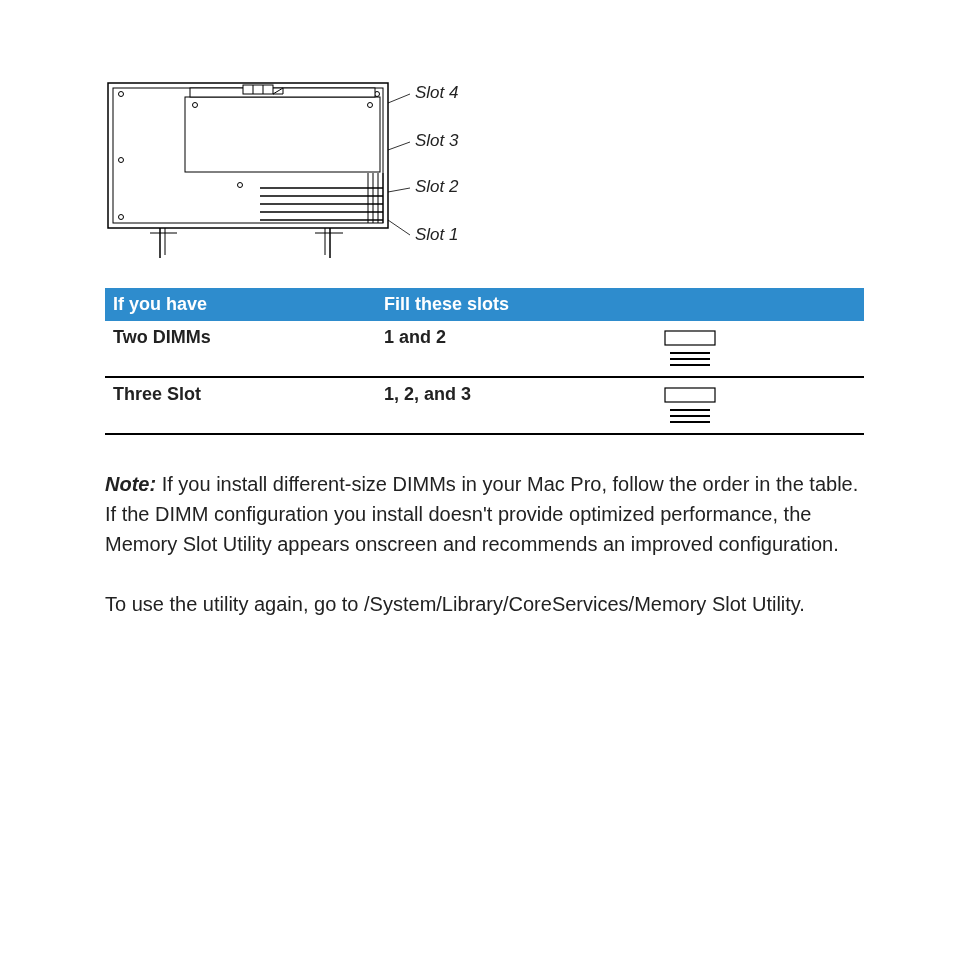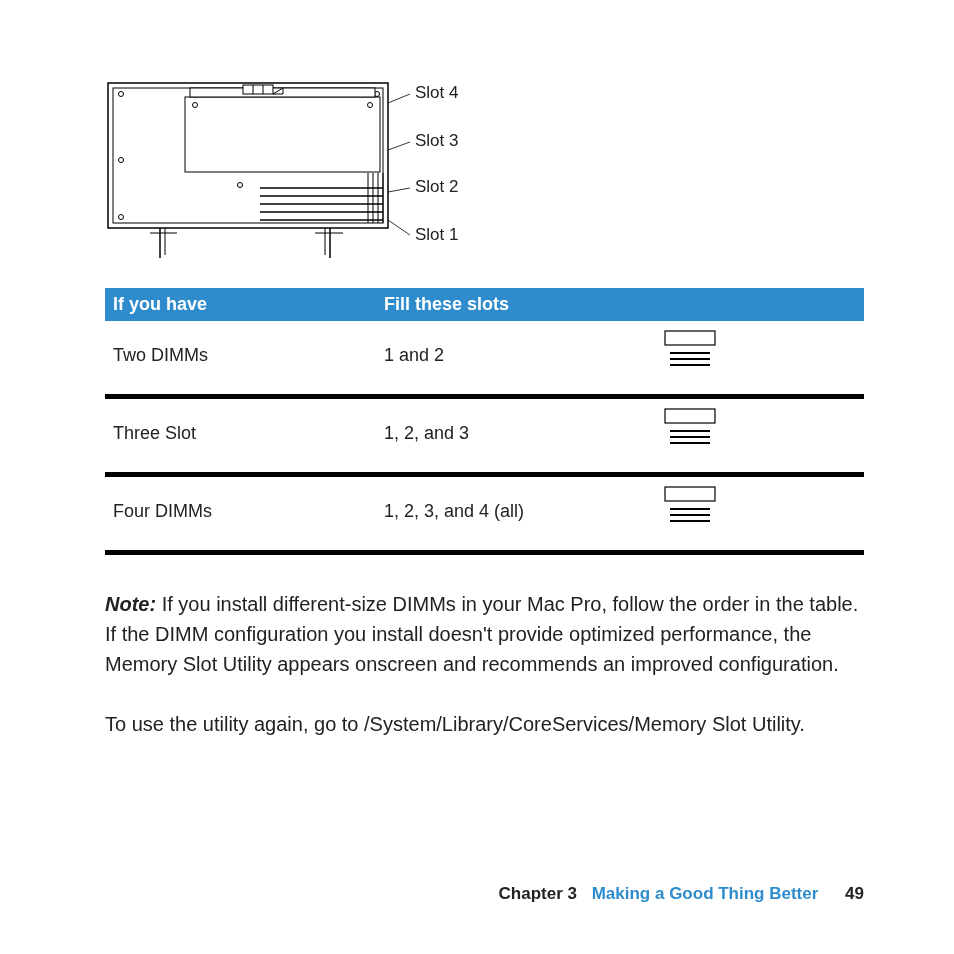--- a/index.html
+++ b/index.html
@@ -20,39 +20,41 @@
   }
   .intro {
     font-size: 20px;
     line-height: 1.5;
     margin-bottom: 22px;
   }
   .diagram-wrap {
     display: flex;
     align-items: flex-start;
     margin-bottom: 18px;
+    font-style: italic;
   }
   .table {
     width: 100%;
     border-collapse: collapse;
     font-size: 18px;
   }
   .thead {
     background: #2e8ccd;
     color: #ffffff;
     font-weight: 600;
   }
   .thead td {
     padding: 6px 8px;
     border: none;
   }
   .row td {
-    padding: 24px 8px 28px 8px;
-    border-bottom: 5px solid #000000;
+    padding: 6px 8px 28px 8px;
+    border-bottom: 2px solid #000000;
     vertical-align: top;
+    font-weight: bold;
   }
   .col1 { width: 255px; }
   .col2 { width: 250px; }
   .col3 { position: relative; }
   .slot-mini {
     position: absolute;
     top: 8px;
     left: 18px;
   }
   .note {
@@ -170,40 +172,23 @@
       <td class="col2">1, 2, and 3</td>
       <td class="col3">
         <svg class="slot-mini" width="60" height="45">
           <rect x="5" y="2" width="50" height="14" fill="#fff" stroke="#000" stroke-width="1.2"></rect>
           <line x1="10" y1="24" x2="50" y2="24" stroke="#000" stroke-width="2"></line>
           <line x1="10" y1="30" x2="50" y2="30" stroke="#000" stroke-width="2"></line>
           <line x1="10" y1="36" x2="50" y2="36" stroke="#000" stroke-width="2"></line>
         </svg>
       </td>
     </tr>
-    <tr class="row">
-      <td class="col1">Four DIMMs</td>
-      <td class="col2">1, 2, 3, and 4 (all)</td>
-      <td class="col3">
-        <svg class="slot-mini" width="60" height="45">
-          <rect x="5" y="2" width="50" height="14" fill="#fff" stroke="#000" stroke-width="1.2"></rect>
-          <line x1="10" y1="24" x2="50" y2="24" stroke="#000" stroke-width="2"></line>
-          <line x1="10" y1="30" x2="50" y2="30" stroke="#000" stroke-width="2"></line>
-          <line x1="10" y1="36" x2="50" y2="36" stroke="#000" stroke-width="2"></line>
-        </svg>
-      </td>
-    </tr>
   </tbody>
     </table>
 
   <div class="note">
     <span class="note-label">Note:</span><span>  If you install different-size DIMMs in your Mac Pro, follow the order in the table. If the DIMM configuration you install doesn't provide optimized performance, the Memory Slot Utility appears onscreen and recommends an improved configuration.</span>
   </div>
 
   <div class="util-path">To use the utility again, go to /System/Library/CoreServices/Memory Slot Utility.</div>
 
-  <div class="footer">
-    <span class="chapter">Chapter 3</span>
-    <span class="chapter-title">Making a Good Thing Better</span>
-    <span class="page-num">49</span>
-  </div>
 
 </div>
 
 </body></html>

